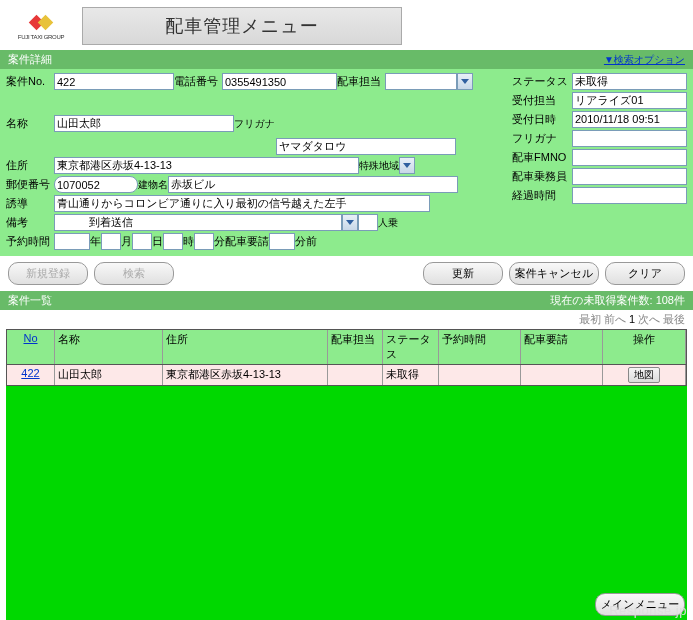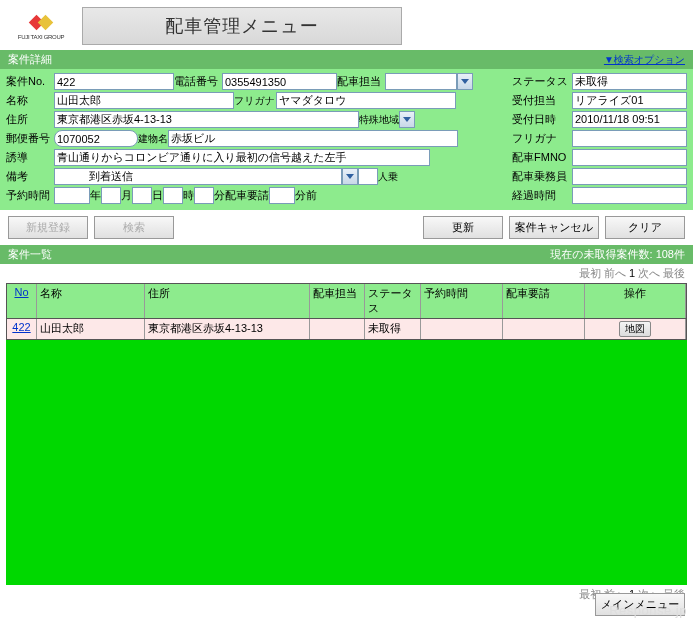--- a/index.html
+++ b/index.html
@@ -20,30 +20,30 @@
 .detail-left{flex:1}
 .detail-right{width:175px}
 .row{display:flex;align-items:center;margin-bottom:2px;}
 .lbl{width:48px;font-size:11px}
 .lbl-r{width:60px;font-size:11px}
 input[type=text]{border:1px solid #7a9cb8;background:#fff;height:17px;padding:0 2px;font-size:11px}
 .val-r{background:#fff;border:1px solid #7a9cb8;height:17px;padding:0 2px;flex:1;font-size:11px;line-height:15px}
 .dd-btn{width:16px;height:17px;background:linear-gradient(#e8f0f8,#c8d8e8);border:1px solid #7a9cb8;display:inline-flex;align-items:center;justify-content:center}
 .dd-btn::after{content:"";border-left:4px solid transparent;border-right:4px solid transparent;border-top:5px solid #3060a0}
 .btn-row{padding:6px 8px;display:flex;gap:6px}
-.btn{border:1px solid #999;background:linear-gradient(#f8f8f8,#e0e0e0);padding:3px 0;width:80px;text-align:center;cursor:pointer;border-radius:0;font-size:11px}
+.btn{border:1px solid #999;background:linear-gradient(#f8f8f8,#e0e0e0);padding:3px 0;width:80px;text-align:center;cursor:pointer;border-radius:10px;font-size:11px}
 .btn.disabled{color:#aaa}
 .spacer{flex:1}
 .list-bar{background:#68bb68;color:#fff;padding:2px 8px;display:flex;justify-content:space-between;font-size:11px}
 .pager{text-align:right;padding:2px 8px;font-size:10px;color:#888}
 .pager .cur{color:#000}
 .table-wrap{margin:0 6px;border:1px solid #555}
 .thead{background:#8deb8d;display:flex;border-bottom:1px solid #555}
 .thead div,.trow div{border-right:1px solid #999;padding:2px 3px;font-size:11px;overflow:hidden}
-.c-no{width:30px;text-align:center}
+.c-no{width:48px;text-align:center}
 .c-nm{width:108px}
 .c-ad{width:165px}
 .c-ha{width:55px}
 .c-st{width:56px}
 .c-yo{width:82px}
 .c-yr{width:82px}
 .c-op{flex:1;text-align:center}
 .thead .c-no a{color:#0033cc;text-decoration:underline}
 .trow{display:flex;background:#fde8e8}
 .trow .c-no a{color:#0033cc;text-decoration:underline}
@@ -78,21 +78,21 @@
    <span class="lbl">電話番号</span>
    <input type="text" style="width: 115px;" value="0355491350">
    <span class="lbl">配車担当</span>
    <input type="text" style="width: 72px;">
    <span class="dd-btn"></span>
   </div>
   <div class="row">
    <span class="lbl">名称</span>
    <input type="text" style="width: 180px;" value="山田太郎">
    <span style="width:42px;font-size:10px">フリガナ</span>
-   <input type="text" style="width: 180px;" value="ヤマダタロウ">
+   <input type="text" style="width: 180px; margin-top: 46px;" value="ヤマダタロウ">
   </div>
   <div class="row">
    <span class="lbl">住所</span>
    <input type="text" style="width: 305px;" value="東京都港区赤坂4-13-13">
    <span style="font-size:10px">特殊地域</span>
    <span class="dd-btn"></span>
   </div>
   <div class="row">
    <span class="lbl">郵便番号</span>
    <input type="text" style="width: 84px; border-radius: 8px;" value="1070052">

